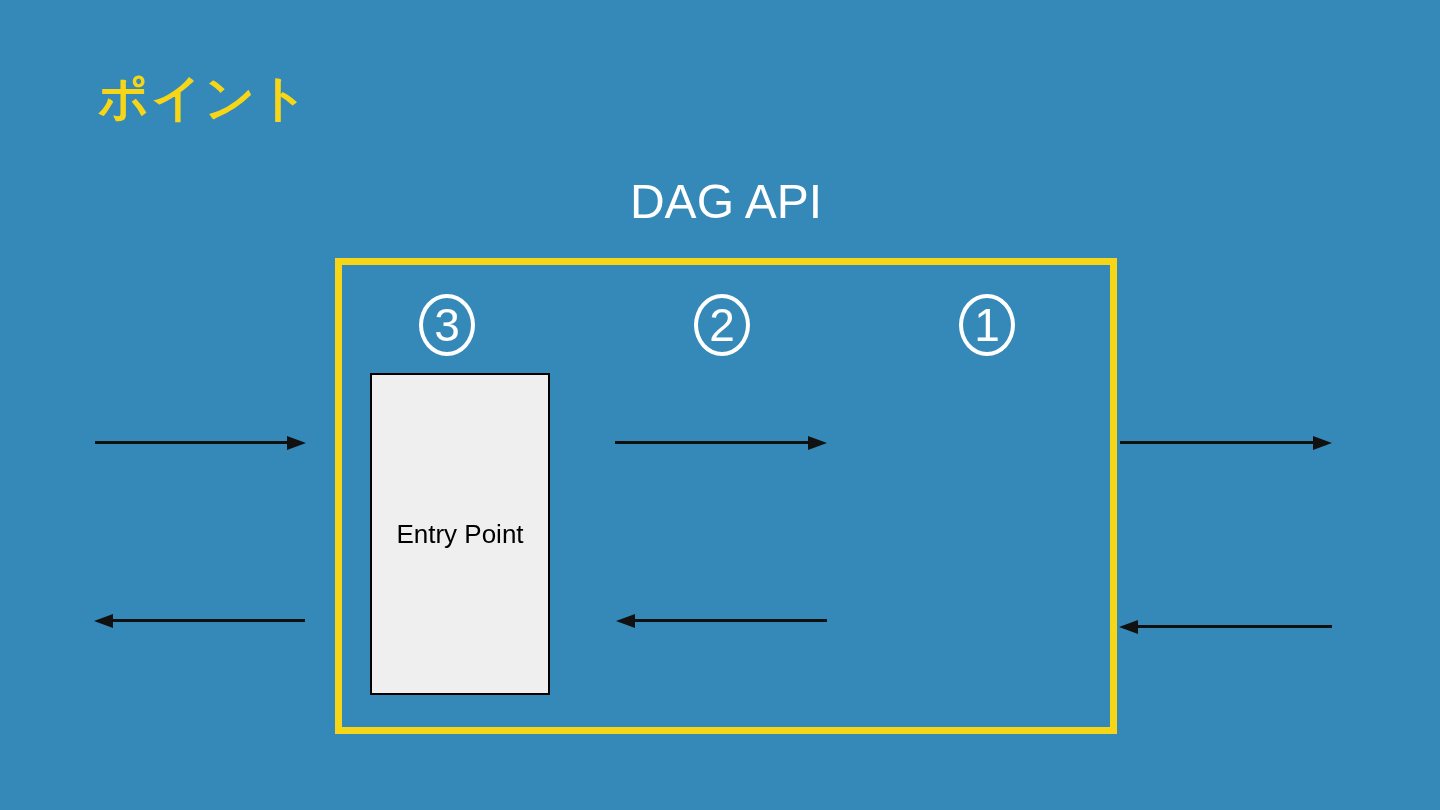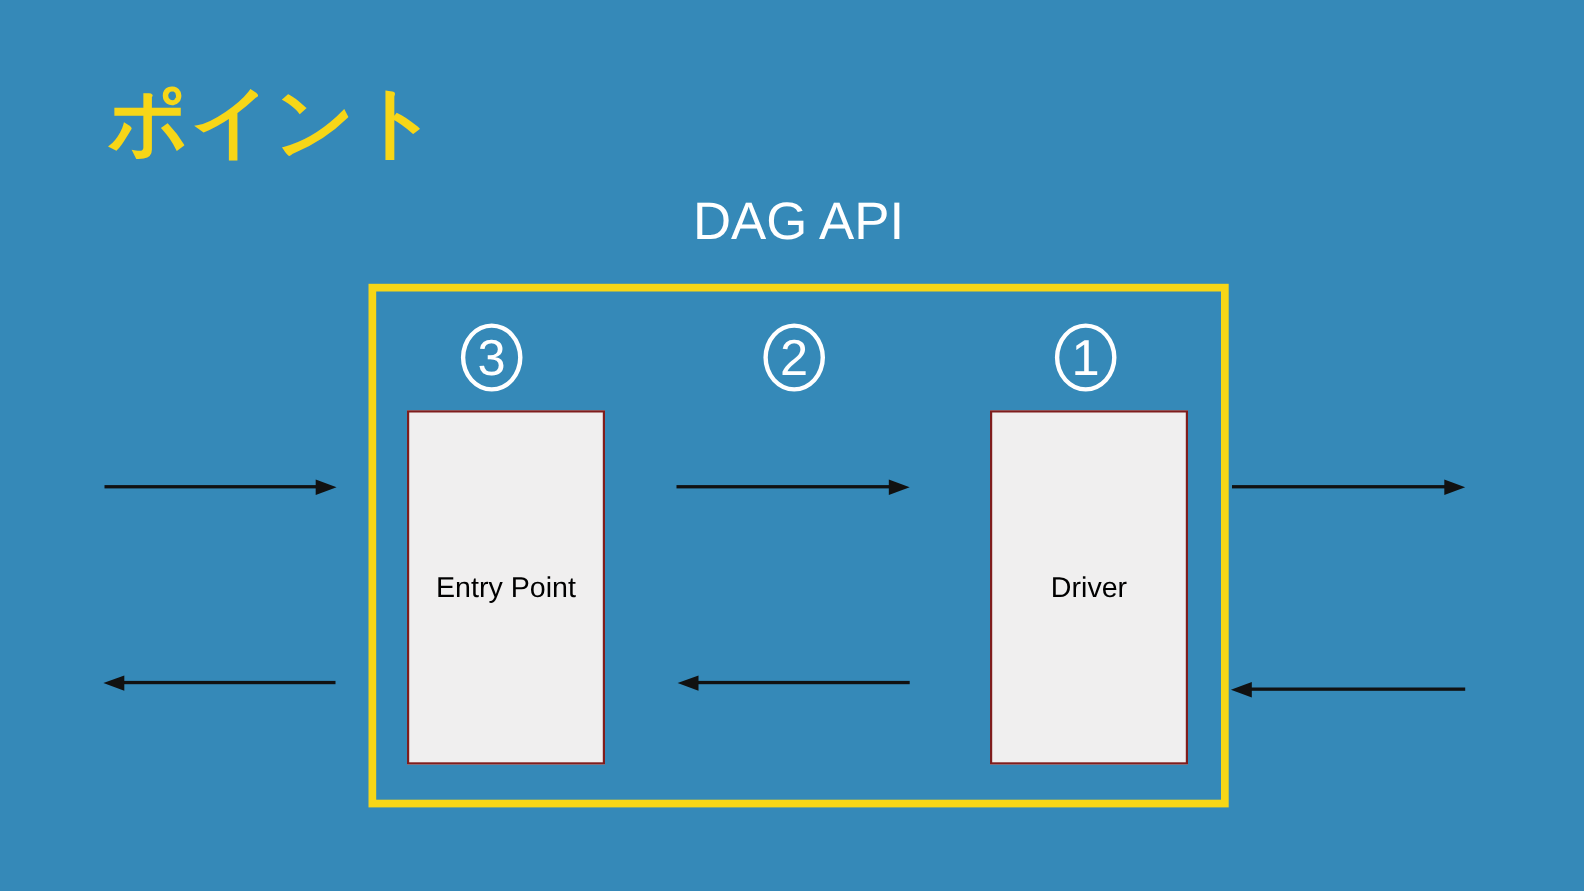--- a/index.html
+++ b/index.html
@@ -11,21 +11,21 @@
   .slide {
     position: relative;
     width: 1440px;
     height: 810px;
     background: #3589B8;
   }
   .slide-title {
     position: absolute;
     left: 98px;
     top: 68px;
-    font-size: 72px;
+    font-size: 50px;
     font-weight: bold;
     color: #F7D617;
     letter-spacing: 2px;
     line-height: 1.2;
   }
   .dag-label {
     position: absolute;
     left: 335px;
     top: 176px;
     width: 782px;
@@ -59,21 +59,21 @@
   }
   .step-3 { left: 419px; }
   .step-2 { left: 694px; }
   .step-1 { left: 959px; }
   .node {
     position: absolute;
     top: 373px;
     width: 180px;
     height: 322px;
     background: #F0EFEF;
-    border: 2px solid #7f1d1d;
+    border: 2px solid #000000;
     display: flex;
     align-items: center;
     justify-content: center;
     font-size: 26px;
     color: #000000;
     text-align: center;
   }
   .node-entry { left: 370px; }
   .node-driver { left: 900px; }
   .arrow {
@@ -127,23 +127,20 @@
   </div>
 
   <div class="step-circle step-1">
     <span>1</span>
   </div>
 
   <div class="node node-entry">
     <span>Entry Point</span>
   </div>
 
-  <div class="node node-driver">
-    <span>Driver</span>
-  </div>
 
   <div class="arrow arrow-right a-left-top"></div>
 
   <div class="arrow arrow-left a-left-bottom"></div>
 
   <div class="arrow arrow-right a-mid-top"></div>
 
   <div class="arrow arrow-left a-mid-bottom"></div>
 
   <div class="arrow arrow-right a-right-top"></div>

